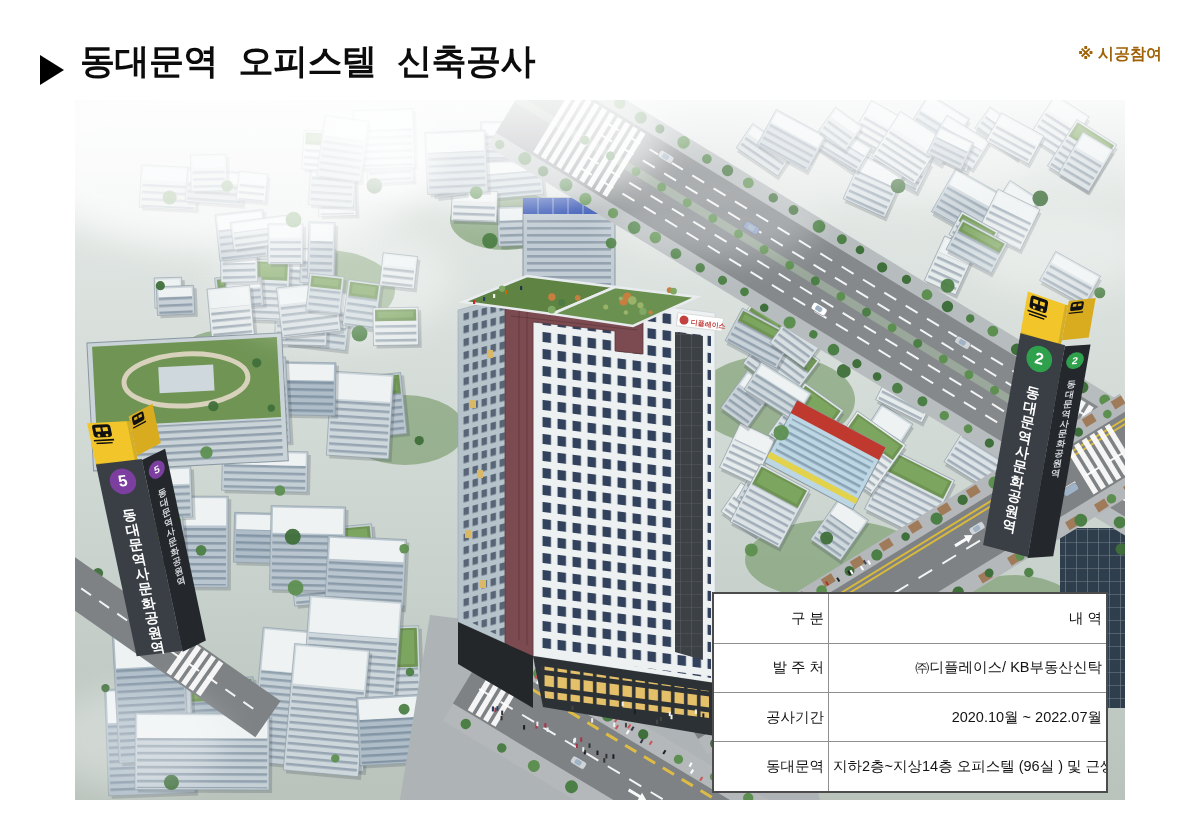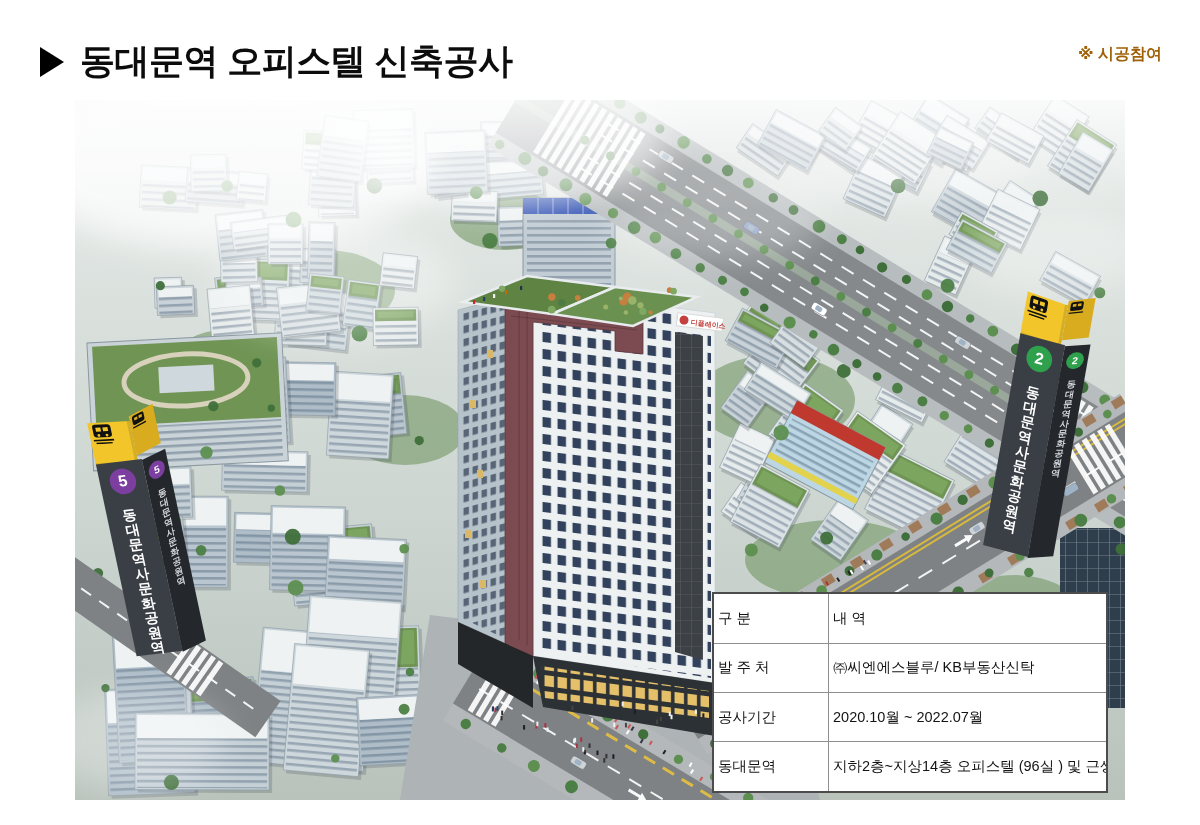--- a/index.html
+++ b/index.html
@@ -1,21 +1,21 @@
 <!DOCTYPE html>
 <html><head>
 <meta charset="utf-8">
 <style>
   html,body{margin:0;padding:0;background:#ffffff;}
   body{width:1200px;height:825px;position:relative;overflow:hidden;
        font-family:"Liberation Sans","DejaVu Sans",sans-serif;}
   .slide{position:absolute;inset:0;background:#fff;}
 
   
-  .title-row{position:absolute;left:40px;top:38px;display:flex;align-items:center;gap:16px;}
+  .title-row{position:absolute;left:40px;top:38px;display:flex;align-items:flex-end;gap:16px;font-family:Liberation Mono, monospace;}
   .title-tri{width:0;height:0;border-left:24px solid #000;border-top:15px solid transparent;
              border-bottom:15px solid transparent;}
   .slide-title{font-size:35px;font-weight:800;color:#0c0c0c;letter-spacing:-0.5px;margin:0;}
   .slide-note{position:absolute;right:38px;top:44px;font-size:16px;font-weight:700;color:#a16207;}
 
   
   .shot{position:absolute;left:75px;top:100px;width:1050px;height:700px;overflow:hidden;
         background:linear-gradient(180deg,#e8ecea 0%,#ccd5d0 60%,#b9c3bc 100%);}
   .shot svg{position:absolute;left:0;top:0;}
 
@@ -40,21 +40,21 @@
   .vtext-small{font-size:9px;color:#d4d8dd;}
   #pillar-left{left:16px;top:312px;transform:rotate(-12deg);transform-origin:34px 26px;}
   #pillar-left .pillar-body{height:196px;}
   #pillar-right{left:948px;top:198px;transform:rotate(10deg);transform-origin:60px 26px;}
   #pillar-right .pillar-body{height:215px;}
 
   
   .spec-table{position:absolute;left:637px;top:492px;z-index:9;}
   .spec-table table{border-collapse:collapse;table-layout:fixed;width:396px;height:201px;
                     background:#fff;border:2px solid #4c4c4c;color:#141414;font-size:14.5px;}
-  .spec-table td{border:1px solid #8f8f8f;text-align:left;vertical-align:middle;
+  .spec-table td{border:1px solid #8f8f8f;text-align:right;vertical-align:middle;
                  padding:4px 4px;white-space:nowrap;overflow:hidden;}
   .spec-table td.lbl{width:106px;}
   .spec-table tr.bold td{font-weight:700;}
 </style>
 </head>
 <body>
 
 <div class="slide">
 
   <div class="title-row">
@@ -1304,21 +1304,21 @@
 
     <div class="spec-table">
       <table>
         <tbody id="spec-tbody">
           <tr>
             <td class="lbl">구   분</td>
             <td>내   역</td>
           </tr>
             <tr>
               <td class="lbl">발 주 처</td>
-              <td>㈜씨엔에스블루/ KB부동산신탁</td>
+              <td>㈜디플레이스/ KB부동산신탁</td>
             </tr>
             <tr>
               <td class="lbl">공사기간</td>
               <td>2020.10월 ~ 2022.07월</td>
             </tr>
             <tr>
               <td class="lbl">동대문역</td>
               <td>지하2층~지상14층 오피스텔 (96실 ) 및 근생</td>
             </tr>
           </tbody>

